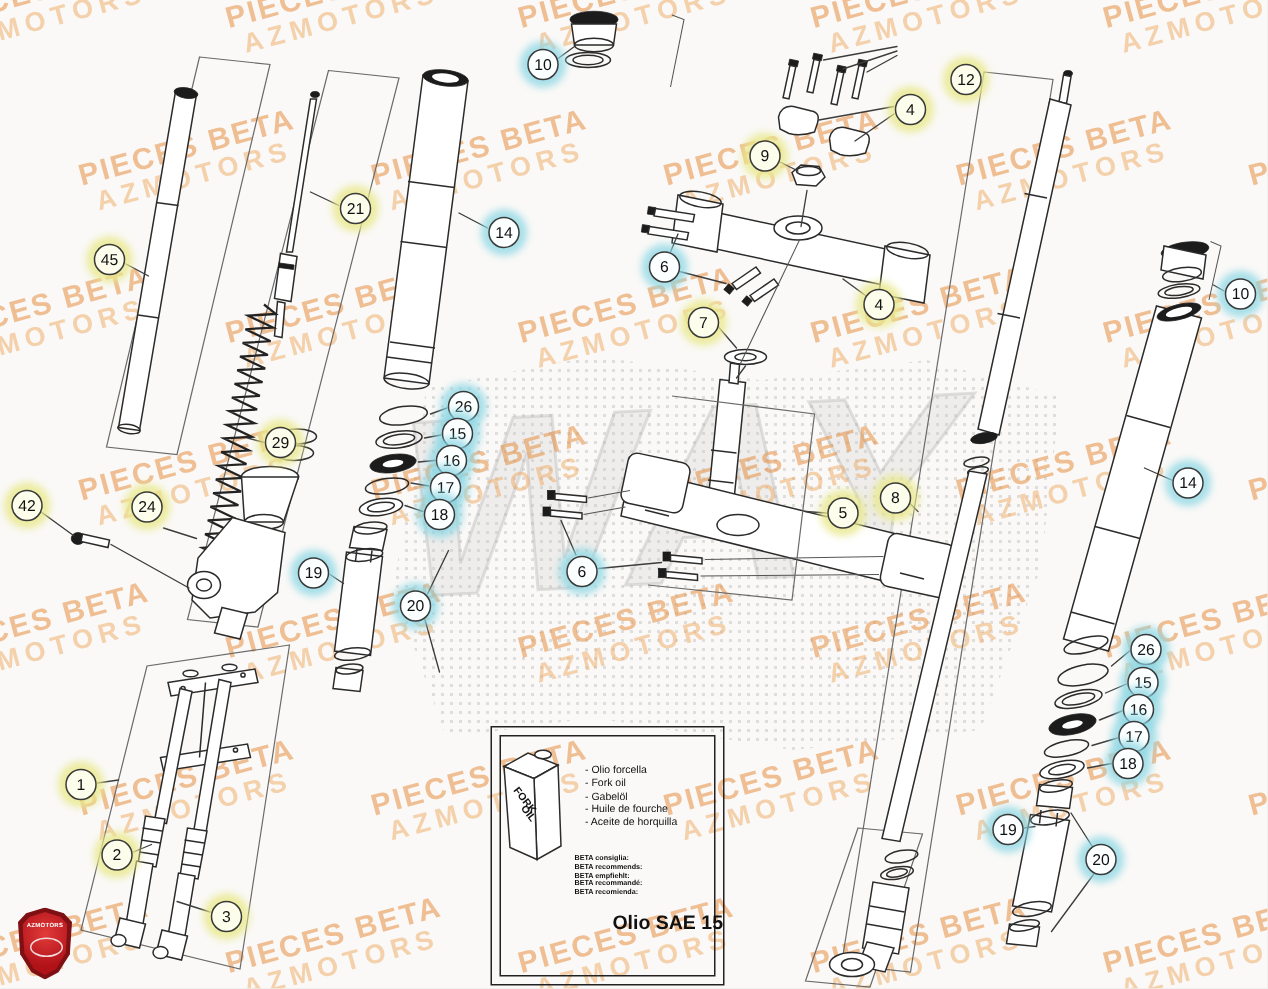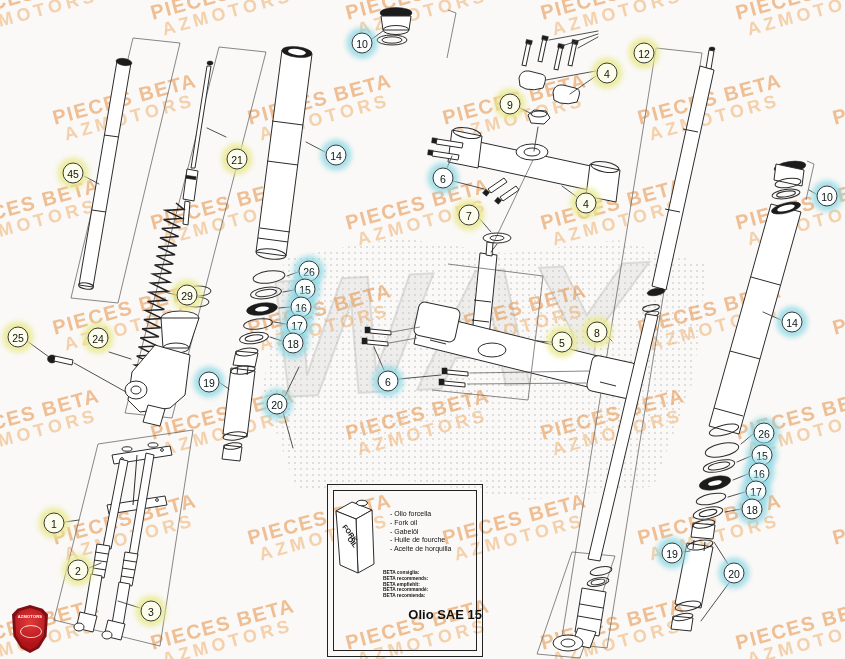--- a/index.html
+++ b/index.html
@@ -517,34 +517,34 @@
       <path class="leader" d="M683,552 L690,551"></path>
       <path class="leader" d="M728,564 L714,542 M729,583 L701,621"></path>
     </g>
   </svg>
 
   <div id="callout-layer">
       <div class="callout blue" style="left: 362px; top: 43px;">10</div>
       <div class="callout yellow" style="left: 644px; top: 33px; margin-top: 20px;">12</div>
       <div class="callout yellow" style="left: 607px; top: 73px;">4</div>
       <div class="callout yellow" style="left: 510px; top: 104px;">9</div>
-      <div class="callout yellow" style="left: 237px; top: 139px; margin-top: 20px;">21</div>
+      <div class="callout yellow" style="left: 237px; top: 139px;">21</div>
       <div class="callout blue" style="left: 336px; top: 155px;">14</div>
       <div class="callout blue" style="left: 443px; top: 178px;">6</div>
       <div class="callout yellow" style="left: 73px; top: 173px;">45</div>
       <div class="callout yellow" style="left: 586px; top: 203px;">4</div>
       <div class="callout blue" style="left: 827px; top: 196px;">10</div>
       <div class="callout yellow" style="left: 469px; top: 215px;">7</div>
       <div class="callout blue" style="left: 309px; top: 271px;">26</div>
       <div class="callout blue" style="left: 305px; top: 289px;">15</div>
       <div class="callout blue" style="left: 301px; top: 307px;">16</div>
       <div class="callout blue" style="left: 297px; top: 325px;">17</div>
       <div class="callout blue" style="left: 293px; top: 343px;">18</div>
       <div class="callout yellow" style="left: 187px; top: 295px;">29</div>
-      <div class="callout yellow" style="left: 18px; top: 337px;">25</div>
+      <div class="callout yellow" style="left: 18px; top: 337px;">42</div>
       <div class="callout yellow" style="left: 98px; top: 338px;">24</div>
       <div class="callout yellow" style="left: 597px; top: 332px;">8</div>
       <div class="callout yellow" style="left: 562px; top: 342px;">5</div>
       <div class="callout blue" style="left: 792px; top: 322px;">14</div>
       <div class="callout blue" style="left: 388px; top: 381px;">6</div>
       <div class="callout blue" style="left: 209px; top: 382px;">19</div>
       <div class="callout blue" style="left: 277px; top: 404px;">20</div>
       <div class="callout blue" style="left: 764px; top: 433px;">26</div>
       <div class="callout blue" style="left: 762px; top: 455px;">15</div>
       <div class="callout blue" style="left: 759px; top: 473px;">16</div>

